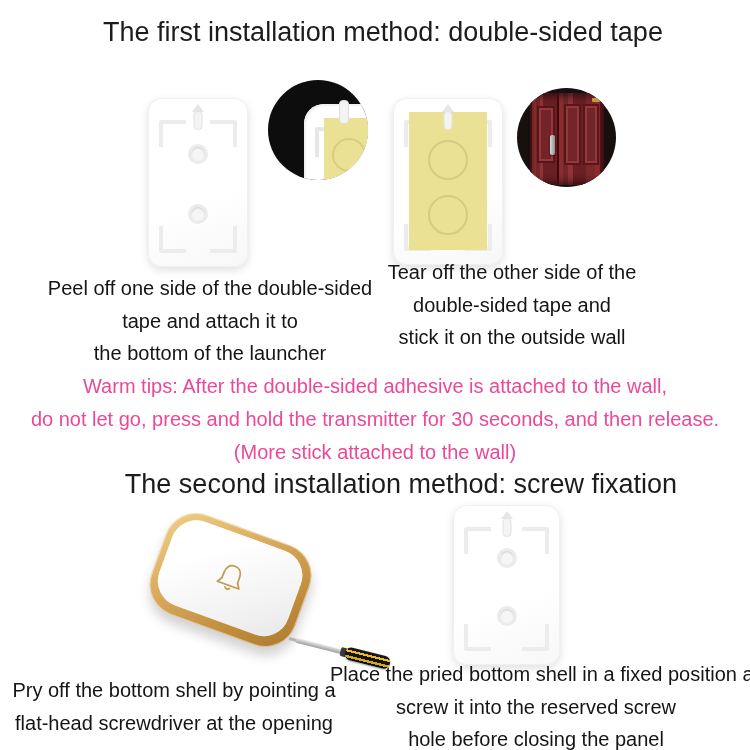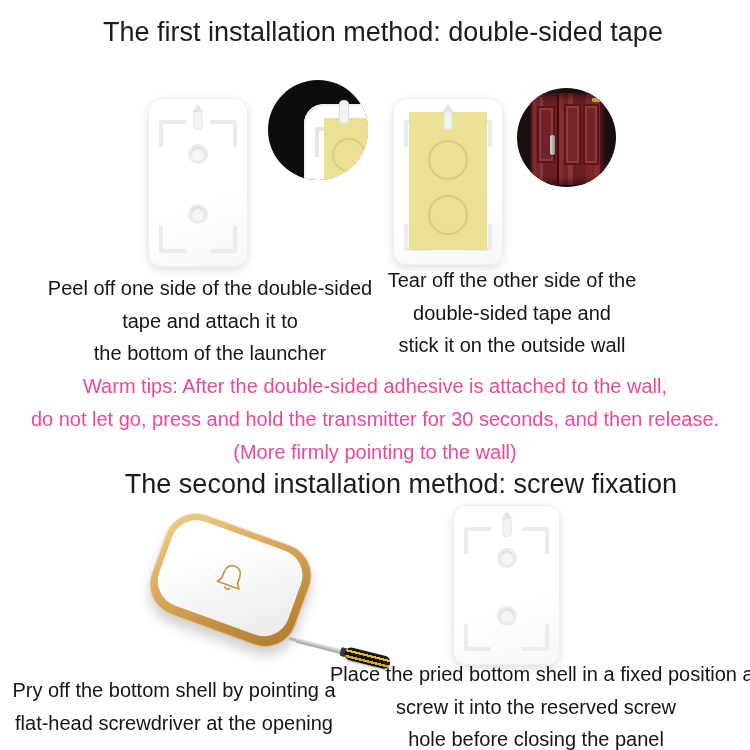--- a/index.html
+++ b/index.html
@@ -9,21 +9,21 @@
   }
   .title{
     position:absolute;left:0;width:750px;text-align:center;
     font-size:27px;line-height:34px;font-weight:400;letter-spacing:0;white-space:nowrap;
   }
   .title1{top:15px;padding-left:8px;}
   .title2{top:467px;margin-left:26px;}
   .cap{position:absolute;text-align:center;font-size:20px;line-height:32.5px;color:#151515;}
   .cap div{white-space:nowrap;}
   .cap-left{left:30px;top:272px;width:360px;}
-  .cap-right{left:350px;top:264px;width:324px;}
+  .cap-right{left:350px;top:256px;width:324px;}
   .warm{position:absolute;left:0;top:370px;width:750px;text-align:center;
         font-size:20px;line-height:33px;}
   .warm div{white-space:nowrap;}
   .capb-left{left:4px;top:674px;width:340px;}
   .capb-right{left:330px;top:658px;width:412px;}
 
   
   .plate{
     position:absolute;background:linear-gradient(160deg,#ffffff 60%,#f7f7f7);
     border-radius:14px;
@@ -159,21 +159,21 @@
   </div>
   <div class="cap cap-right">
     <div>Tear off the other side of the</div>
     <div>double-sided tape and</div>
     <div>stick it on the outside wall</div>
   </div>
 
   <div class="warm" id="warm-tips" style="color: #ec4899;">
     <div>Warm tips: After the double-sided adhesive is attached to the wall,</div>
     <div>do not let go, press and hold the transmitter for 30 seconds, and then release.</div>
-    <div>(More firmly pointing to the wall)</div>
+    <div>(More stick attached to the wall)</div>
   </div>
 
   <div class="title title2">The second installation method: screw fixation</div>
 
   <div class="doorbell">
     <div class="bell-face">
       <svg class="bell-icon" width="38" height="38" viewBox="0 0 24 24">
         <path d="M12 3.5 C8.6 3.5 6.8 6 6.8 9.5 L6.8 13 L4.8 16.2 L19.2 16.2 L17.2 13 L17.2 9.5 C17.2 6 15.4 3.5 12 3.5 Z" fill="none" stroke="#c09a4e" stroke-width="1.1" stroke-linejoin="round"></path>
         <path d="M10.3 17.6 a1.8 1.8 0 0 0 3.4 0" fill="none" stroke="#c09a4e" stroke-width="1.1"></path>
       </svg>

